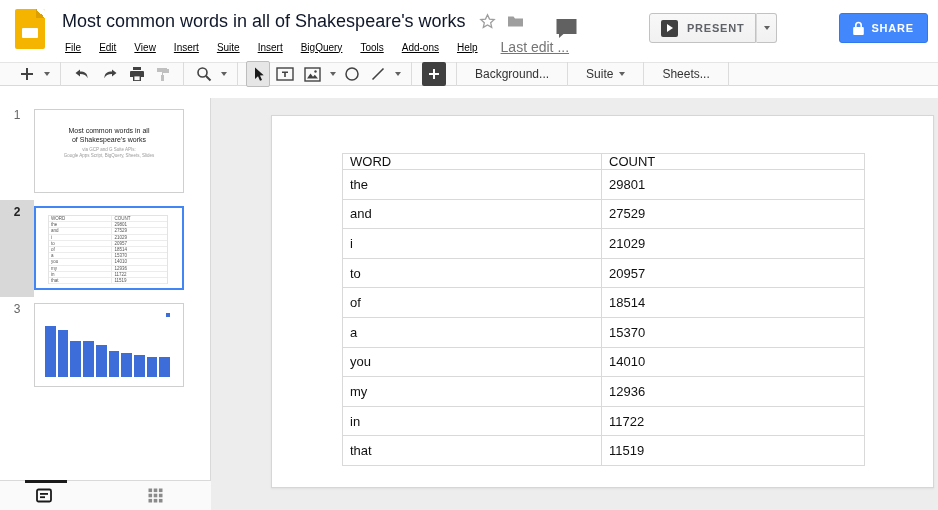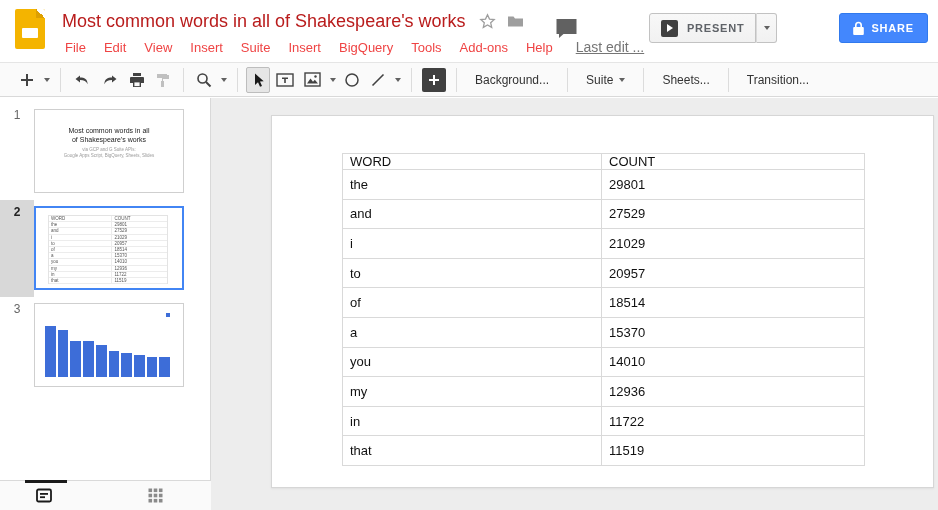--- a/index.html
+++ b/index.html
@@ -8,26 +8,26 @@
 
   
   .topbar { position:absolute; top:0; left:0; width:938px; height:62px; background:#fff; }
   .logo { position:absolute; left:15px; top:9px; width:30px; height:40px; cursor:pointer; }
   .logo-body { width:30px; height:40px; background:#f4b400; border-radius:2px; position:relative; overflow:hidden; }
   .logo-fold { position:absolute; top:0; right:0; width:9px; height:9px;
                background:linear-gradient(225deg,#fff 0 50%,#dd9f00 50% 100%); }
   .logo-inner { position:absolute; left:7px; top:19px; width:16px; height:10px; background:#fff; border-radius:1px; }
 
   .title-row { position:absolute; left:62px; top:8px; height:26px; display:flex; align-items:center; }
-  .doc-title { font-size:18px; color:#b91c1c; white-space:nowrap; cursor:text; }
+  .doc-title { font-size:18px; color:#0f172a; white-space:nowrap; cursor:text; }
   .star { margin-left:13px; display:flex; align-items:center; cursor:pointer; }
   .folder { margin-left:11px; display:flex; align-items:center; cursor:pointer; }
 
   .menu-bar { position:absolute; left:56px; top:36px; height:22px; display:flex; align-items:center; }
-  .menu-item { font-size:13px; color:#ef4444; padding:0 9px; cursor:pointer; white-space:nowrap; }
+  .menu-item { font-size:10px; color:#000000; padding:0 9px; cursor:pointer; white-space:nowrap;text-decoration:underline; }
   .last-edit { font-size:14px; color:#757575; margin-left:14px; text-decoration:underline; cursor:pointer; white-space:nowrap; }
 
   .header-right { position:absolute; right:10px; top:13px; display:flex; align-items:center;gap:47px; }
   .comment-btn { margin-right:24px; display:flex; align-items:center; cursor:pointer; }
   .present-group { display:flex; }
   .present-btn { display:flex; align-items:center; height:30px; padding:0 11px;
                  background:linear-gradient(#f8f8f8,#f1f1f1); border:1px solid #c2c2c2;
                  border-radius:3px 0 0 3px; cursor:pointer; }
   .play-box { width:17px; height:17px; background:#404040; border-radius:2px;
               display:flex; align-items:center; justify-content:center; margin-right:9px; }
@@ -35,21 +35,21 @@
               border-bottom:4px solid transparent; margin-left:2px; }
   .present-label { font-size:11px; font-weight:bold; color:#5f6368; letter-spacing:.8px; }
   .present-caret-btn { height:30px; width:21px; background:linear-gradient(#f8f8f8,#f1f1f1);
                        border:1px solid #c2c2c2; border-left:1px solid #d9d9d9; border-radius:0 3px 3px 0;
                        display:flex; align-items:center; justify-content:center; cursor:pointer; }
   .share-btn { display:flex; align-items:center; height:30px; padding:0 13px; margin-left:15px;
                background:#4387fd; border:1px solid #3079ed; border-radius:3px; cursor:pointer; }
   .share-label { font-size:11px; font-weight:bold; color:#fff; letter-spacing:.8px; margin-left:7px; }
 
   
-  .toolbar { position:absolute; top:62px; left:0; width:938px; height:35px; background:#fafafa;
+  .toolbar { position:absolute; top:62px; left:0; width:938px; height:24px; background:#fafafa;
              border-top:1px solid #e5e5e5; border-bottom:1px solid #d9d9d9;
              display:flex; align-items:center; padding-left:14px; }
   .tb-btn { height:26px; min-width:24px; display:flex; align-items:center; justify-content:center;
             border:1px solid transparent; border-radius:2px; margin:0 1px; padding:0 3px; cursor:pointer; }
   .tb-btn.selected { background:#e6e6e6; border-color:#bdbdbd; }
   .tb-sep { width:1px; height:24px; background:#dcdcdc; margin:0 7px; }
   .caret { width:0; height:0; border-left:3.5px solid transparent; border-right:3.5px solid transparent;
            border-top:4px solid #616161; }
   .caret-btn { height:26px; width:13px; display:flex; align-items:center; justify-content:center; cursor:pointer; }
   .tb-text-btn { font-size:12px; color:#333; height:26px; padding:0 11px; display:flex; align-items:center;
@@ -256,21 +256,20 @@
 
     <span class="tb-text-btn">Background...</span>
     <span class="tb-sep"></span>
     <span class="tb-text-btn">
       <span>Suite</span>
       <span class="caret" style="margin-left:6px"></span>
     </span>
     <span class="tb-sep"></span>
     <span class="tb-text-btn">Sheets...</span>
     <span class="tb-sep"></span>
-    <span class="tb-text-btn">Transition...</span>
   </div>
 
   <aside class="filmstrip">
     <div class="film-rows">
 
       <div class="film-row">
         <div class="film-gutter">1</div>
         <div class="thumb">
           <div class="thumb1-title">
             <div>Most common words in all</div>

